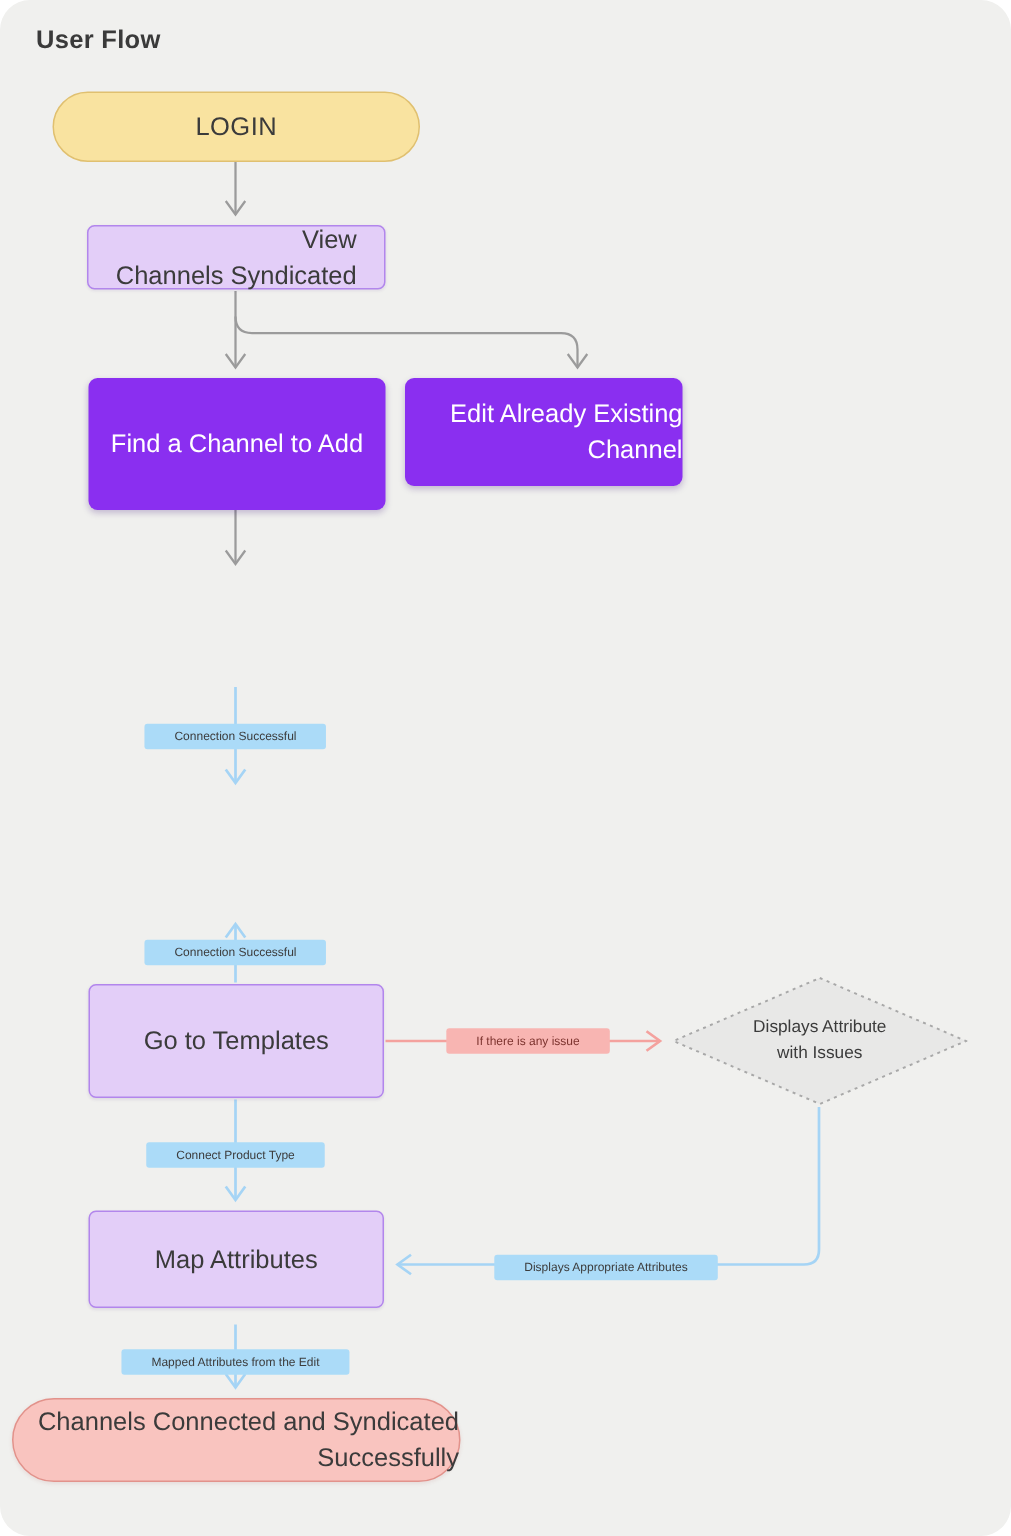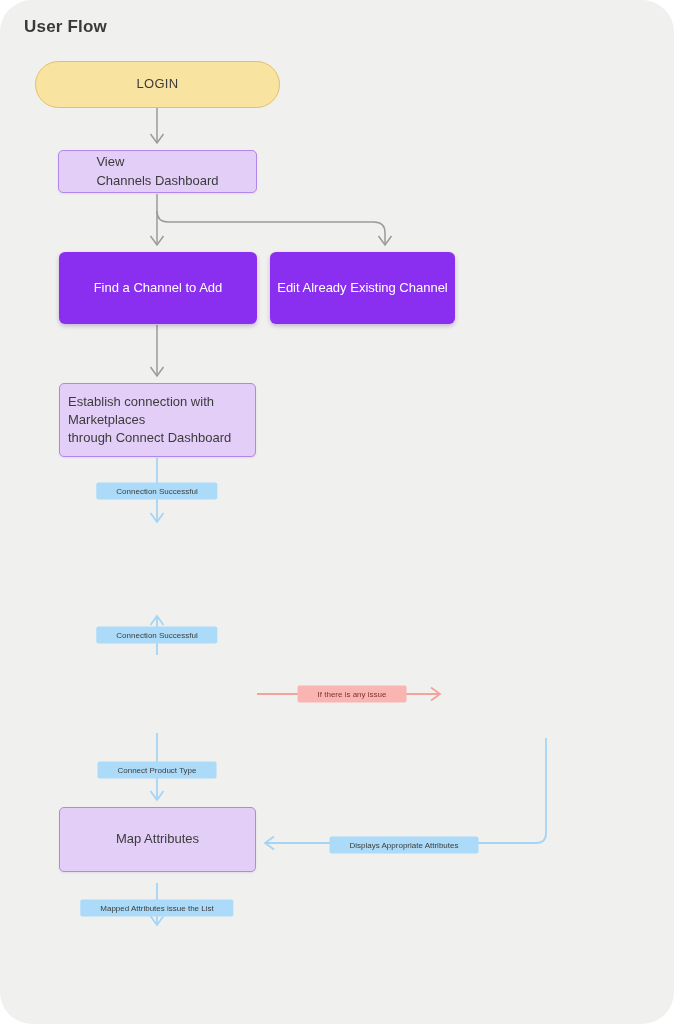--- a/index.html
+++ b/index.html
@@ -1,28 +1,28 @@
 <!DOCTYPE html>
 <html style="--canvas-bg: #f0f0ee; --start-fill: #f9e3a0; --start-border: #e0c070; --step-fill: #e3cef8; --step-border: #b286ec; --action-fill: #8a2ff0; --decision-fill: #e8e8e7; --decision-border: #a8a8a8; --end-fill: #f9c4bf; --end-border: #e2928b; --edge-gray: #9b9b9b; --edge-blue: #a5d4f5; --edge-pink: #f4a29e; --label-blue-bg: #abdbf8; --label-pink-bg: #f8b5b2;"><head>
 <meta charset="utf-8">
 <style>
   html,body{margin:0;padding:0;background:#ffffff;font-family:"Liberation Sans","DejaVu Sans",sans-serif;}
   .canvas{
     position:relative;width:674px;height:1024px;
     background:var(--canvas-bg,#f0f0ee);
-    border-radius:32px;overflow:hidden;
+    border-radius:20px;overflow:hidden;
   }
   .page-title{
     position:absolute;left:24px;top:17px;
     font-size:17px;font-weight:700;color:#3a3a3a;letter-spacing:.2px;
   }
   svg.edges{position:absolute;left:0;top:0;pointer-events:none;}
   .node{
     position:absolute;display:flex;align-items:center;justify-content:center;
-    text-align:left;color:#3b3b3b;font-size:13px;line-height:1.4;
+    text-align:right;color:#3b3b3b;font-size:17px;line-height:1.4;
     white-space:pre-line;box-sizing:border-box;
   }
   .start{
     background:var(--start-fill,#f9e3a0);
     border:1.5px solid var(--start-border,#e0c070);
     border-radius:24px;letter-spacing:.3px;
   }
   .step{
     background:var(--step-fill,#e3cef8);
     border:1.3px solid var(--step-border,#b286ec);
@@ -96,40 +96,47 @@
     </g>
 
     <g fill="none" stroke="#f4a29e" stroke-width="1.8">
       <path d="M257,694 L440,694" marker-end="url(#chevPink)"></path>
     </g>
   </svg>
 
   <div class="node start" style="left:35px;top:61px;width:245px;height:47px;">LOGIN</div>
 
   <div class="node step" style="left:58px;top:150px;width:199px;height:43px;">View
-Channels Dashboard</div>
+Channels Syndicated</div>
 
-  <div class="node action" style="left:59px;top:252px;width:198px;height:72px;">Find a Channel to Add</div>
+  <div class="node action" style="left:59px;top:252px;width:198px;height:88px;">Find a Channel to Add</div>
 
   <div class="node action" style="left:270px;top:252px;width:185px;height:72px;">Edit Already Existing Channel</div>
 
-  <div class="node step" style="left:59px;top:383px;width:197px;height:74px;padding:0 8px;">Establish connection with Marketplaces
-through Connect Dashboard</div>
 
 
+  <div class="node step" style="left:59px;top:656px;width:197px;height:76px;">Go to Templates</div>
 
+  <div class="diamond" style="left:448px;top:651px;width:197px;height:86px;">
+    <svg viewBox="0 0 197 86" preserveAspectRatio="none">
+      <polygon points="98.5,1 196,43 98.5,85 1,43" fill="#e8e8e7" stroke="#a8a8a8" stroke-width="1.3" stroke-dasharray="2 3"></polygon>
+    </svg>
+    <div class="dlabel">Displays Attribute
+with Issues</div>
+  </div>
 
   <div class="node step" style="left:59px;top:807px;width:197px;height:65px;">Map Attributes</div>
 
+  <div class="node endnode" style="left:8px;top:932px;width:299px;height:56px;">Channels Connected and Syndicated Successfully</div>
 
   <div class="edge-label" style="left:157px;top:491px;">Connection Successful</div>
 
   <div class="edge-label" style="left:157px;top:635px;">Connection Successful</div>
 
   <div class="edge-label" style="left:157px;top:770px;">Connect Product Type</div>
 
   <div class="edge-label pink" style="left:352px;top:694px;">If there is any issue</div>
 
   <div class="edge-label" style="left:404px;top:845px;">Displays Appropriate Attributes</div>
 
-  <div class="edge-label" style="left:157px;top:908px;">Mapped Attributes issue the List</div>
+  <div class="edge-label" style="left:157px;top:908px;">Mapped Attributes from the Edit</div>
 
 </div>
 
 </body></html>

